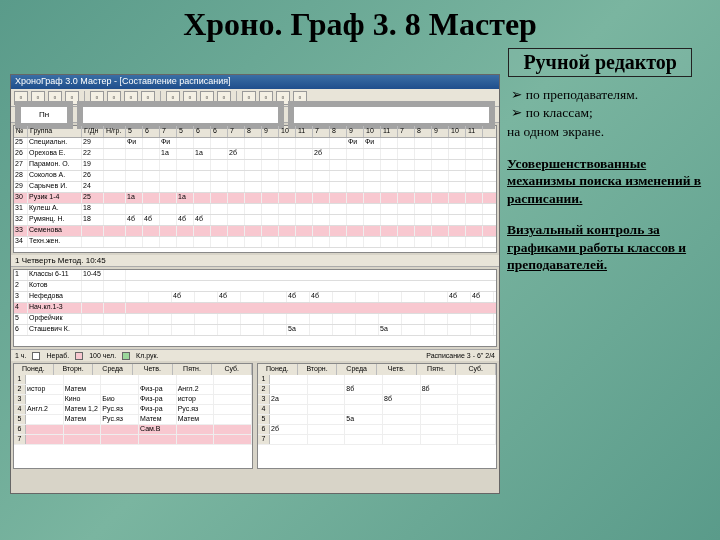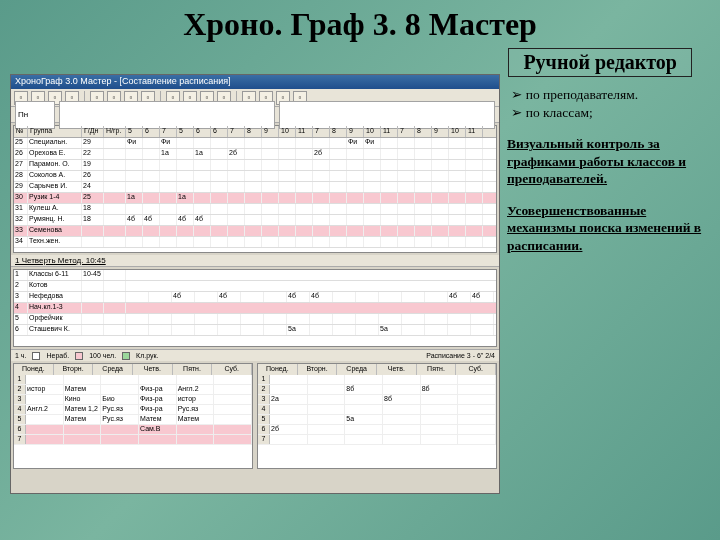--- a/index.html
+++ b/index.html
@@ -50,22 +50,22 @@
     width: 14px; height: 14px; border: 1px solid #999; background: #f4f0e4;
     display: flex; align-items: center; justify-content: center;
     font-size: 8px; cursor: pointer;
   }
   .sep { width: 1px; height: 14px; background: #aaa; margin: 0 2px; }
   .row2 {
     height: 16px; background: #e8e4d8; border-bottom: 1px solid #aaa;
     display: flex; align-items: center; gap: 4px; padding: 0 4px;
   }
   .combo {
-    height: 28px; border: 1px solid #a3a3a3; background: #fff;
-    font-size: 8px; padding: 0 2px; display: flex; align-items: center;
+    height: 28px; border: 6px solid #a3a3a3; background: #fff;
+    font-size: 8px; padding: 0 18px; display: flex; align-items: center;
     min-width: 40px;
   }
   .combo.wide { flex: 1; }
   .pane {
     background: #fff; border: 1px solid #888; margin: 2px;
   }
   .grid-head {
     display: flex; background: #e8e4d8; border-bottom: 1px solid #aaa;
     height: 12px; font-size: 7px;
   }
@@ -93,23 +93,24 @@
 
 <div class="title">Хроно. Граф 3. 8 Мастер</div>
 <div class="subtitle-box">Ручной редактор</div>
 
 <div class="right-text">
   <div class="block">
     <ul>
       <li>по преподавателям.</li>
       <li>по классам;</li>
     </ul>
+    <div class="plain">на одном экране.</div>
   </div>
+  <div class="block u">Усовершенствованные механизмы поиска изменений в расписании.</div>
   <div class="block u">Визуальный контроль за графиками работы классов и преподавателей.</div>
-  <div class="block u">Усовершенствованные механизмы поиска изменений в расписании.</div>
 </div>
 
 <div class="shot">
   <div class="titlebar">
     <span>ХроноГраф 3.0 Мастер - [Составление расписания]</span>
   </div>
   <div class="toolbar" id="tb">
       <div class="tbtn">▫</div>
       <div class="tbtn">▫</div>
       <div class="tbtn">▫</div>
@@ -431,21 +432,21 @@
           <div class="gc" style="width: 17px;"></div>
           <div class="gc" style="width: 17px;"></div>
           <div class="gc" style="width: 17px;"></div>
           <div class="gc" style="width: 17px;"></div>
           <div class="gc" style="width: 17px;"></div>
           <div class="gc" style="width: 17px;"></div>
         </div>
       </div>
   </div>
 
-  <div class="row2" style="height:12px;text-decoration:underline;">
+  <div class="row2" style="height:12px;">
     <span>1 Четверть  Метод.  10:45</span>
   </div>
 
   <div class="pane" style="height:78px; overflow:hidden;">
     <div class="grid-body" id="mb">
         <div class="grow">
           <div class="gc" style="width: 14px;">1</div>
           <div class="gc" style="width: 54px;">Классы 6-11</div>
           <div class="gc" style="width: 22px;">10-45</div>
           <div class="gc" style="width: 22px;"></div>

